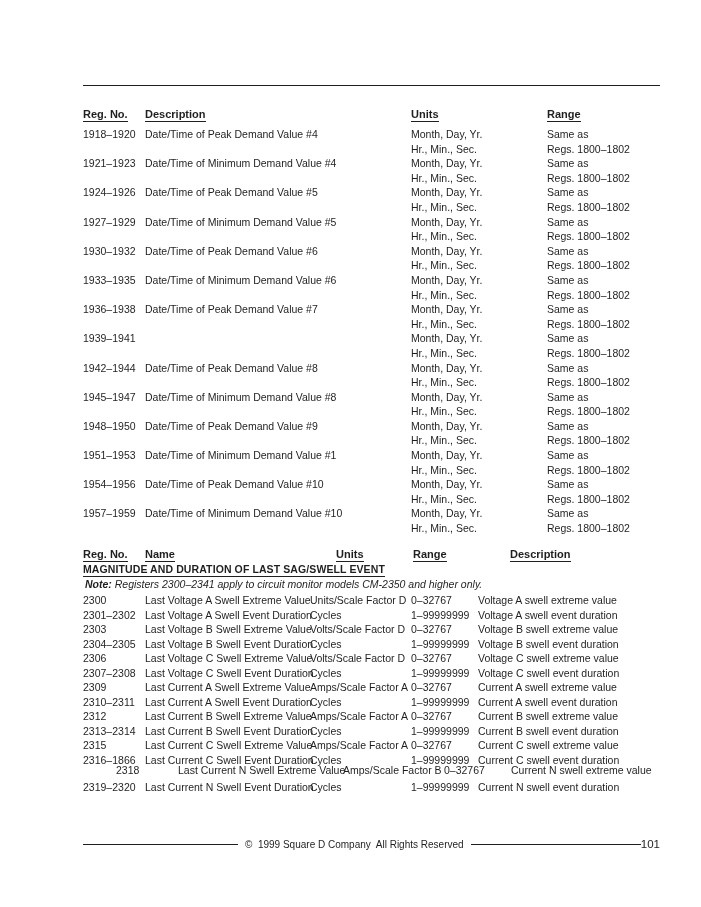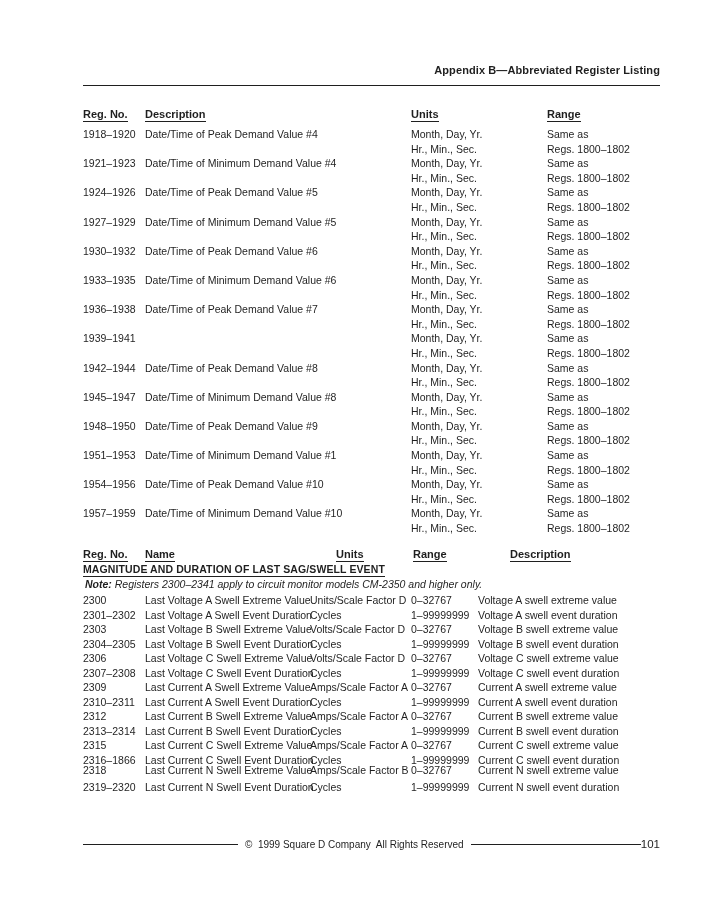--- a/index.html
+++ b/index.html
@@ -34,40 +34,39 @@
   .t2-head .col-units{left:253px;}
   .t2-head .col-range{left:330px;}
   .t2-head .col-desc{left:427px;}
   .section-title{top:563px;left:83px;font-size:10.5px;font-weight:bold;letter-spacing:.1px;}
   .section-title .u{border-bottom:1px solid #1f1f1f;padding-bottom:1px;display:inline-block;}
   .note-line{top:578px;left:85px;font-size:10.5px;font-style:italic;}
   .note-line .note-label{font-weight:bold;}
   .t2-body{top:594px;left:83px;width:577px;font-size:10.5px;line-height:13px;}
   .t2-row{position:relative;height:14.55px;}
   .t2-row.tight{height:9.6px;}
-  .t2-row.tall{height:17.2px;}
+  .t2-row.tall{height:17.2px;margin-left:33px;}
   .t2-row .cell{position:absolute;top:0;white-space:nowrap;}
   .t2-row .c-reg{left:0;}
   .t2-row .c-name{left:62px;}
   .t2-row .c-units{left:227px;}
   .t2-row .c-range{left:328px;}
   .t2-row .c-desc{left:395px;}
   
   .footer{top:838px;left:83px;width:577px;display:flex;align-items:center;font-size:10px;}
   .f-rule-left{width:155px;height:1px;background:#1f1f1f;}
   .f-text{padding:0 7px;white-space:pre;}
   .f-rule-right{flex:1;height:1px;background:#1f1f1f;}
   .f-page{font-size:11.5px;}
 </style>
 </head>
 <body>
 
 <div class="page">
 
-  <div class="abs appendix-title">Appendix B—Abbreviated Register Listing</div>
   <div class="abs header-rule"></div>
 
   <div class="abs t1-head">
     <span class="col-reg">Reg. No.</span>
     <span class="col-desc">Description</span>
     <span class="col-units">Units</span>
     <span class="col-range">Range</span>
   </div>
   <div class="abs t1-body" id="t1-body">
     <div class="t1-row">

